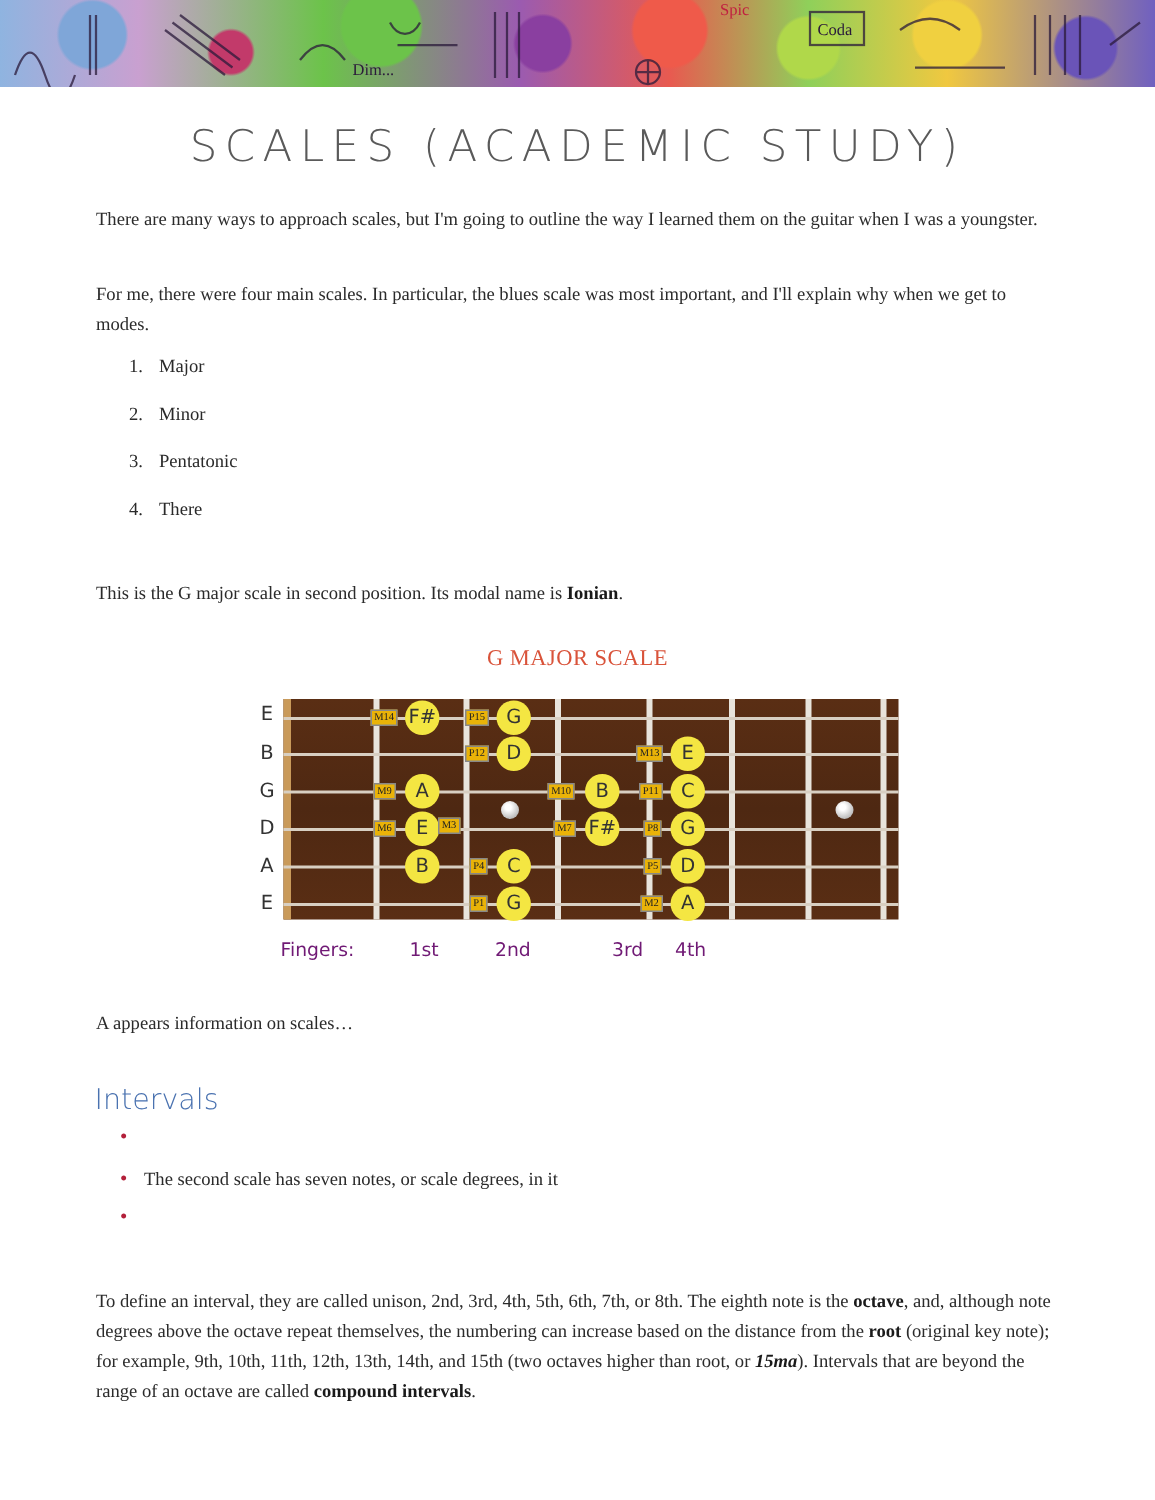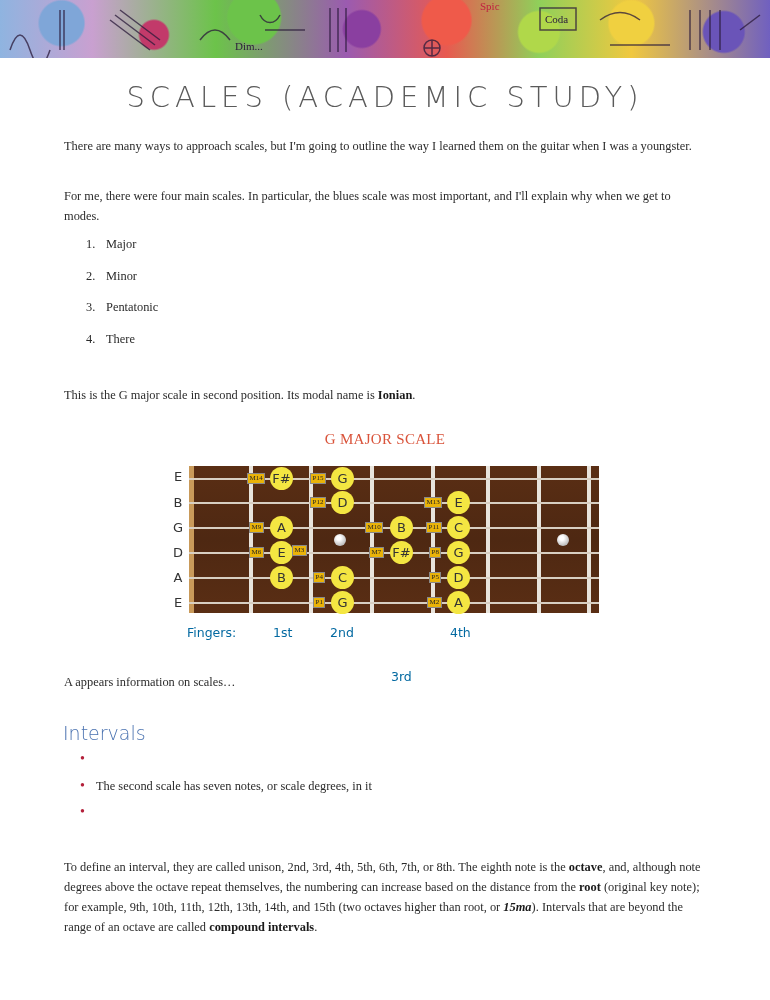--- a/index.html
+++ b/index.html
@@ -48,21 +48,21 @@
     .fret { position: absolute; top: 466px; width: 4px; height: 147px; background: #e8e4dc; }
     .string { position: absolute; left: 189px; width: 410px; height: 2px; background: #d8cfc2; }
     .inlay { position: absolute; width: 12px; height: 12px; border-radius: 50%;
       background: radial-gradient(circle at 40% 35%, #ffffff 0 2px, #cfcfcf 6px, #9a9a9a 100%); }
 
     .note { position: absolute; width: 23px; height: 23px; border-radius: 50%; background: #f4e642;
       font-family: "DejaVu Sans", sans-serif; font-size: 13px; color: #333; text-align: center; line-height: 23px; }
     .tag { position: absolute; height: 11px; padding: 0 1.5px; background: #eab308; border: 1px solid #888;
       font-size: 7px; line-height: 9px; color: #222; font-family: "Liberation Serif", serif; }
 
-    .fingers { position: absolute; top: 625px; font-family: "DejaVu Sans", sans-serif; font-size: 12.5px; color: #0369a1; }
+    .fingers { position: absolute; top: 625px; font-family: "DejaVu Sans", sans-serif; font-size: 12.5px; color: #701a75; }
 
     .section-heading { position: absolute; left: 63px; top: 722px; font-family: "DejaVu Sans", sans-serif;
       font-weight: 200; font-size: 19px; color: #4a72b0; }
 
     .bullets { position: absolute; left: 80px; top: 749px; list-style: none; }
     .bullets li { height: 26.5px; font-size: 12.4px; line-height: 20px; display: flex; align-items: baseline; }
     .bullets .dot { width: 16px; color: #b3203a; font-size: 14px; }
 
     .page-number { position: absolute; left: 735px; top: 984px; font-size: 12px; color: #444; margin-top: 48px; }
   </style>
@@ -180,21 +180,21 @@
   <span class="note" style="left:447px; top:566px;">D</span>
 
   <span class="tag" style="left:313px; top:597px;">P1</span>
   <span class="note" style="left:331px; top:591px;">G</span>
   <span class="tag" style="left:427px; top:597px;">M2</span>
   <span class="note" style="left:447px; top:591px;">A</span>
 
   <span class="fingers" style="left:187px;">Fingers:</span>
   <span class="fingers" style="left:273px;">1st</span>
   <span class="fingers" style="left:330px;">2nd</span>
-  <span class="fingers" style="left:391px;margin-top:44px;">3rd</span>
+  <span class="fingers" style="left:408px;">3rd</span>
   <span class="fingers" style="left:450px;">4th</span>
 </div>
 
 <p class="para" style="top:672px;">A appears information on scales…</p>
 
 <h2 class="section-heading">Intervals</h2>
 
 <ul class="bullets">
   <li>
       <span class="dot">•</span>

